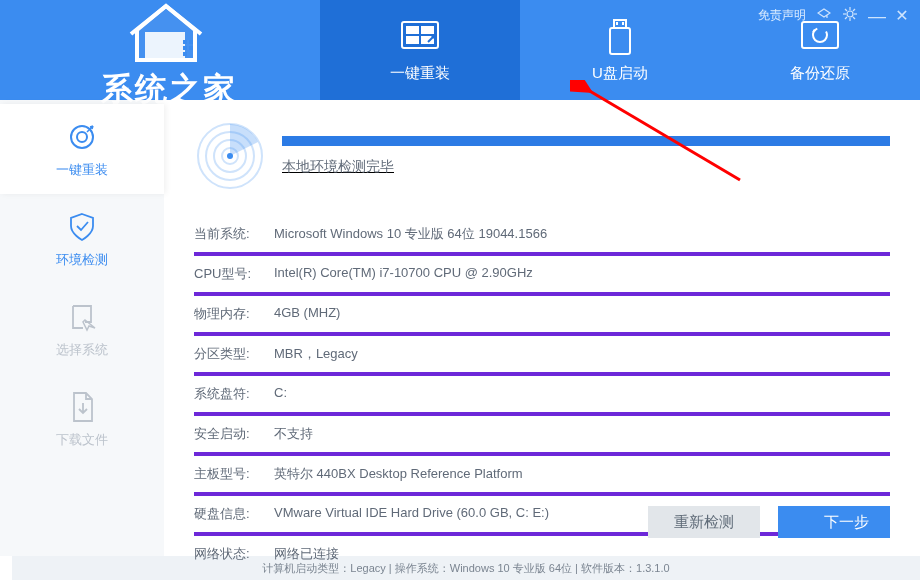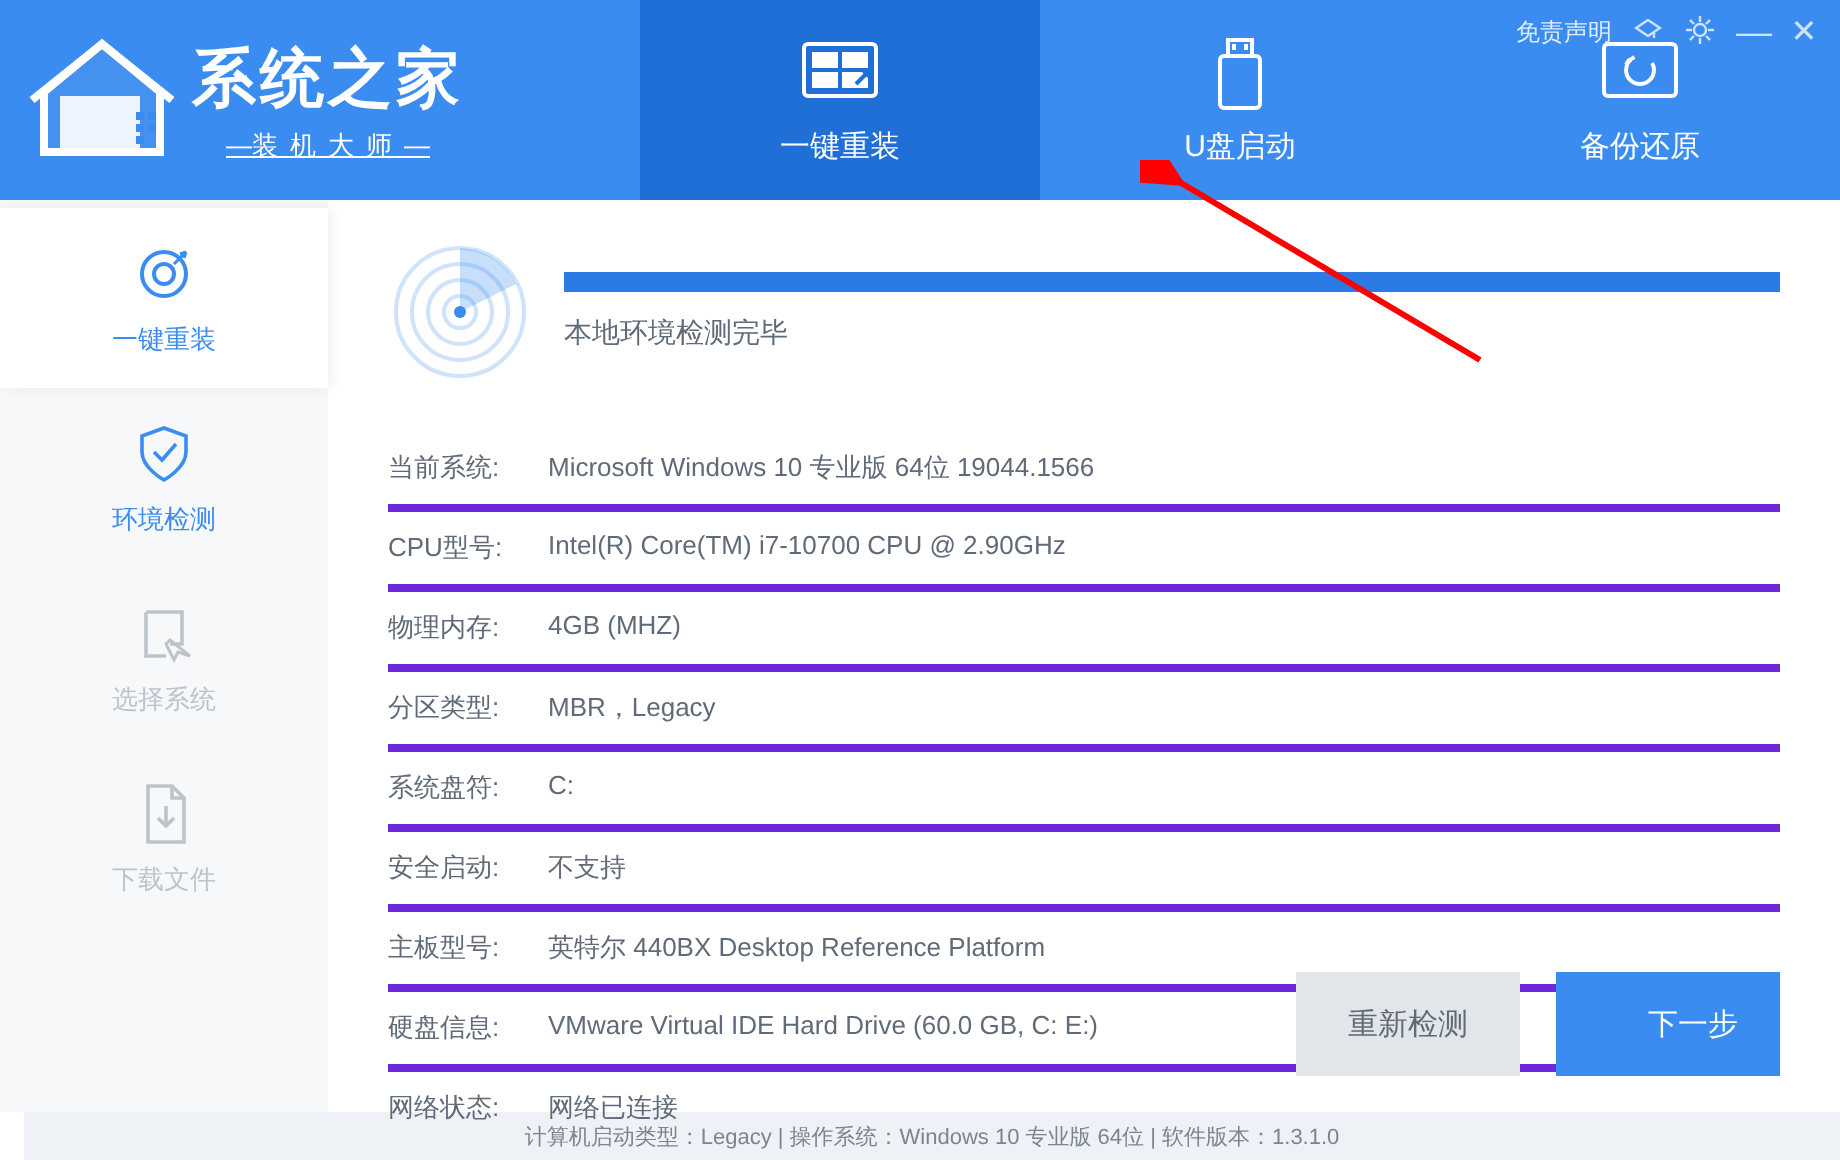--- a/index.html
+++ b/index.html
@@ -1,19 +1,19 @@
 <!DOCTYPE html>
 <html><head>
 <meta charset="utf-8">
 <style>
 * { margin: 0; padding: 0; box-sizing: border-box; }
 body { width: 920px; height: 580px; font-family: "Microsoft YaHei", sans-serif; background: #fff; overflow: hidden; position: relative; }
 
 .header { height: 100px; background: #3b8cf0; display: flex; position: relative; }
-.logo-area { width: 320px; display: flex; align-items: center; padding-left: 12px; }
+.logo-area { width: 320px; display: flex; align-items: center; padding-left: 12px; flex-direction: column; }
 .logo-icon { width: 78px; height: 68px; position: relative; }
 .logo-text { margin-left: 6px; }
 .logo-title { color: #fff; font-size: 32px; font-weight: bold; letter-spacing: 2px; }
 .logo-sub { color: #fff; font-size: 13px; text-align: center; letter-spacing: 6px; margin-top: 2px; text-decoration: underline; }
 .logo-sub::before, .logo-sub::after { content: "—"; letter-spacing: 0; }
 
 .top-nav { display: flex; flex: 1; }
 .top-nav-item { flex: 1; display: flex; flex-direction: column; align-items: center; justify-content: center; color: #fff; cursor: pointer; }
 .top-nav-item.active { background: #1f6fd7; }
 .top-nav-item .tn-icon { width: 44px; height: 40px; display: flex; align-items: center; justify-content: center; }
@@ -26,32 +26,32 @@
 .sidebar { width: 164px; background: #f6f8fa; display: flex; flex-direction: column; padding-top: 4px; }
 .side-item { height: 90px; display: flex; flex-direction: column; align-items: center; justify-content: center; color: #bcc3cc; cursor: pointer; position: relative; }
 .side-item .s-icon { width: 36px; height: 36px; display: flex; align-items: center; justify-content: center; }
 .side-item .s-label { font-size: 13px; margin-top: 6px; }
 .side-item.active { background: #fff; color: #3b8cf0; box-shadow: 2px 0 6px rgba(0,0,0,.06); }
 .side-item.done { color: #3b8cf0; }
 
 .main { flex: 1; padding: 20px 30px 0 30px; position: relative; display: flex; flex-direction: column; }
 .scan-row { display: flex; align-items: center; gap: 16px; }
 .scan-icon { width: 72px; height: 72px; }
-.scan-right { flex: 1; }
+.scan-right { flex: 1; text-decoration: underline; }
 .pbar { height: 10px; background: linear-gradient(90deg,#2c7be5,#2c7be5); width: 100%; }
 .pstatus { font-size: 14px; color: #606a78; margin-top: 12px; }
 
 .info-list { margin-top: 24px; display: flex; flex-direction: column; }
 .info-row { display: flex; font-size: 13px; color: #606a78; padding: 9px 0; border-bottom: 4px solid #6d28d9; }
 .info-row:last-child { border-bottom: none; }
 .info-row .k { width: 80px; color: #606a78; }
 .info-row .v { flex: 1; color: #606a78; }
 
 .btn-row { position: absolute; right: 30px; bottom: 18px; display: flex; gap: 18px; }
-.btn { width: 112px; height: 52px; display: flex; align-items: center; justify-content: center; font-size: 15px; cursor: pointer; border: none; }
+.btn { width: 112px; height: 32px; display: flex; align-items: center; justify-content: center; font-size: 15px; cursor: pointer; border: none; }
 .btn.secondary { background: #e2e6ea; color: #5f6b78; }
 .btn.primary { background: #3b8cf0; color: #fff; padding-left: 25px; }
 
 .footer { height: 24px; background: #eef2f6; font-size: 11px; color: #7b8591; display: flex; align-items: center; justify-content: center; margin-left: 12px; }
 
 
 .arrow { position: absolute; pointer-events: none; }
 </style>
 </head>
 <body>

